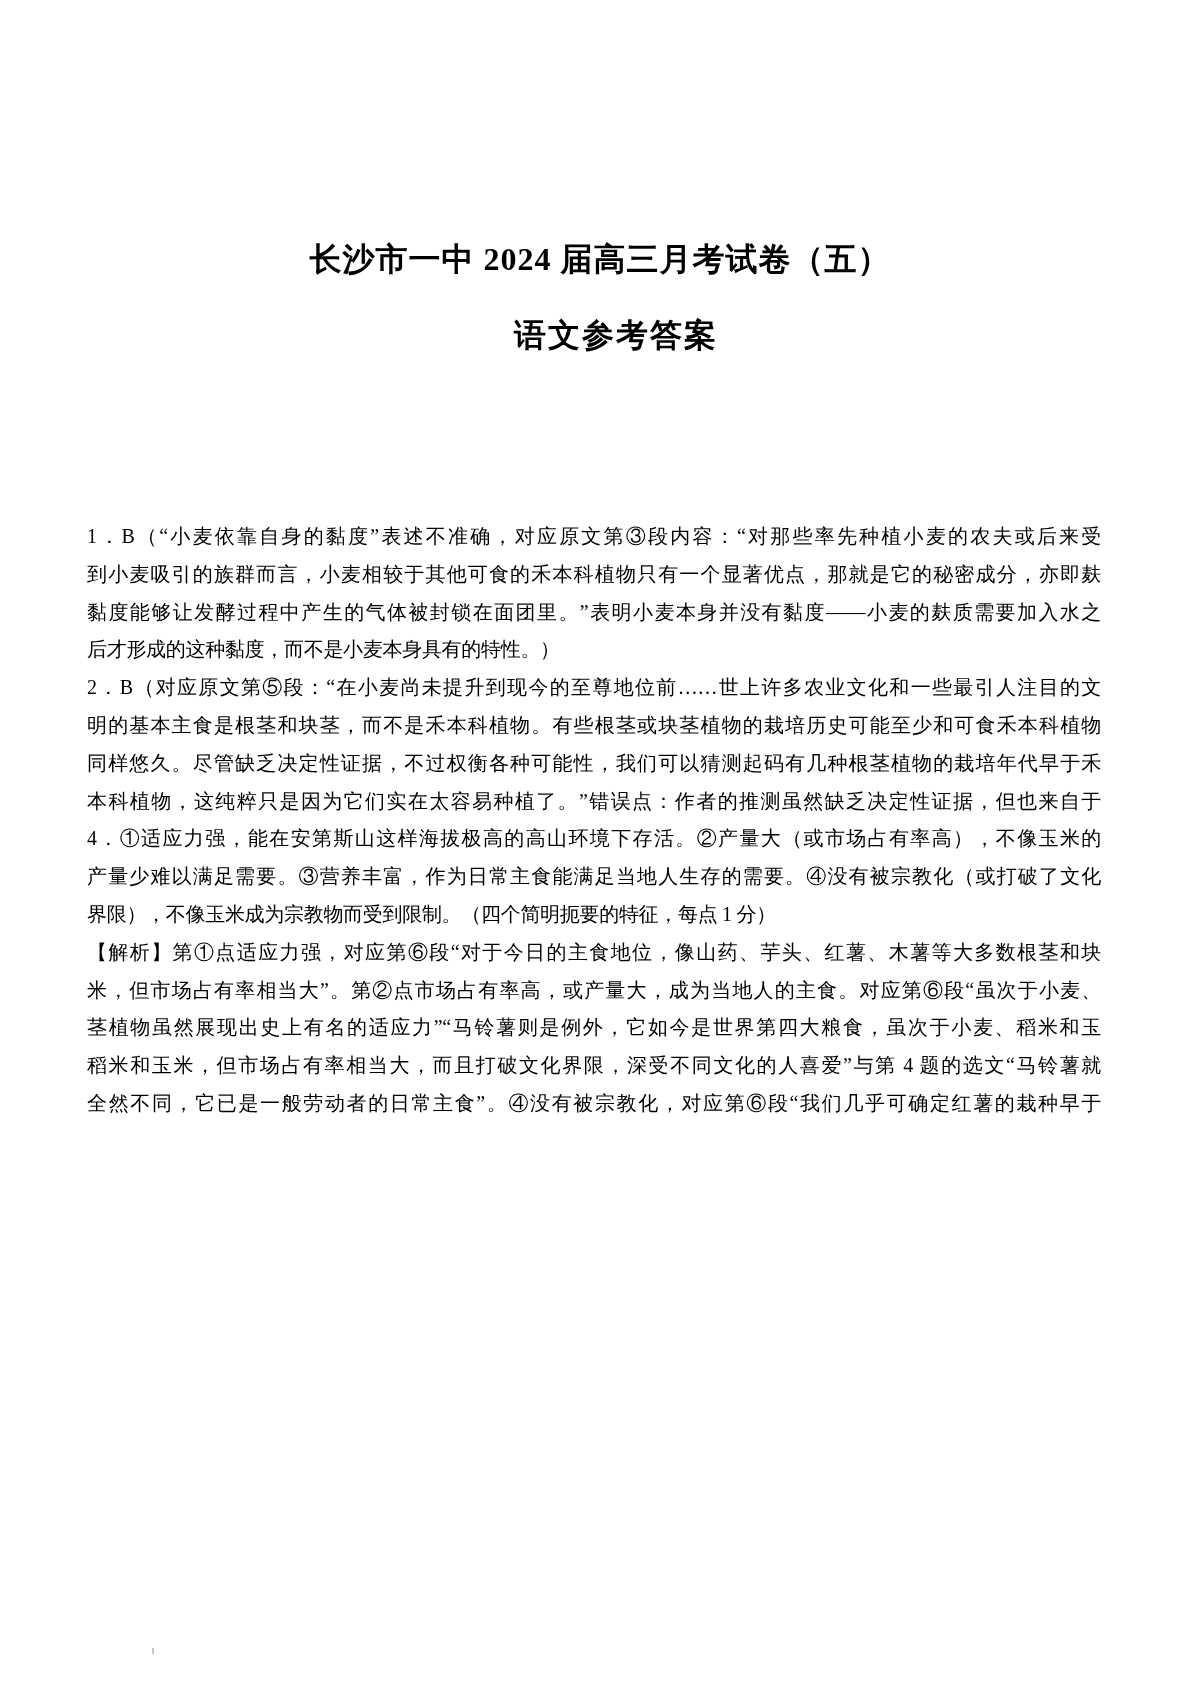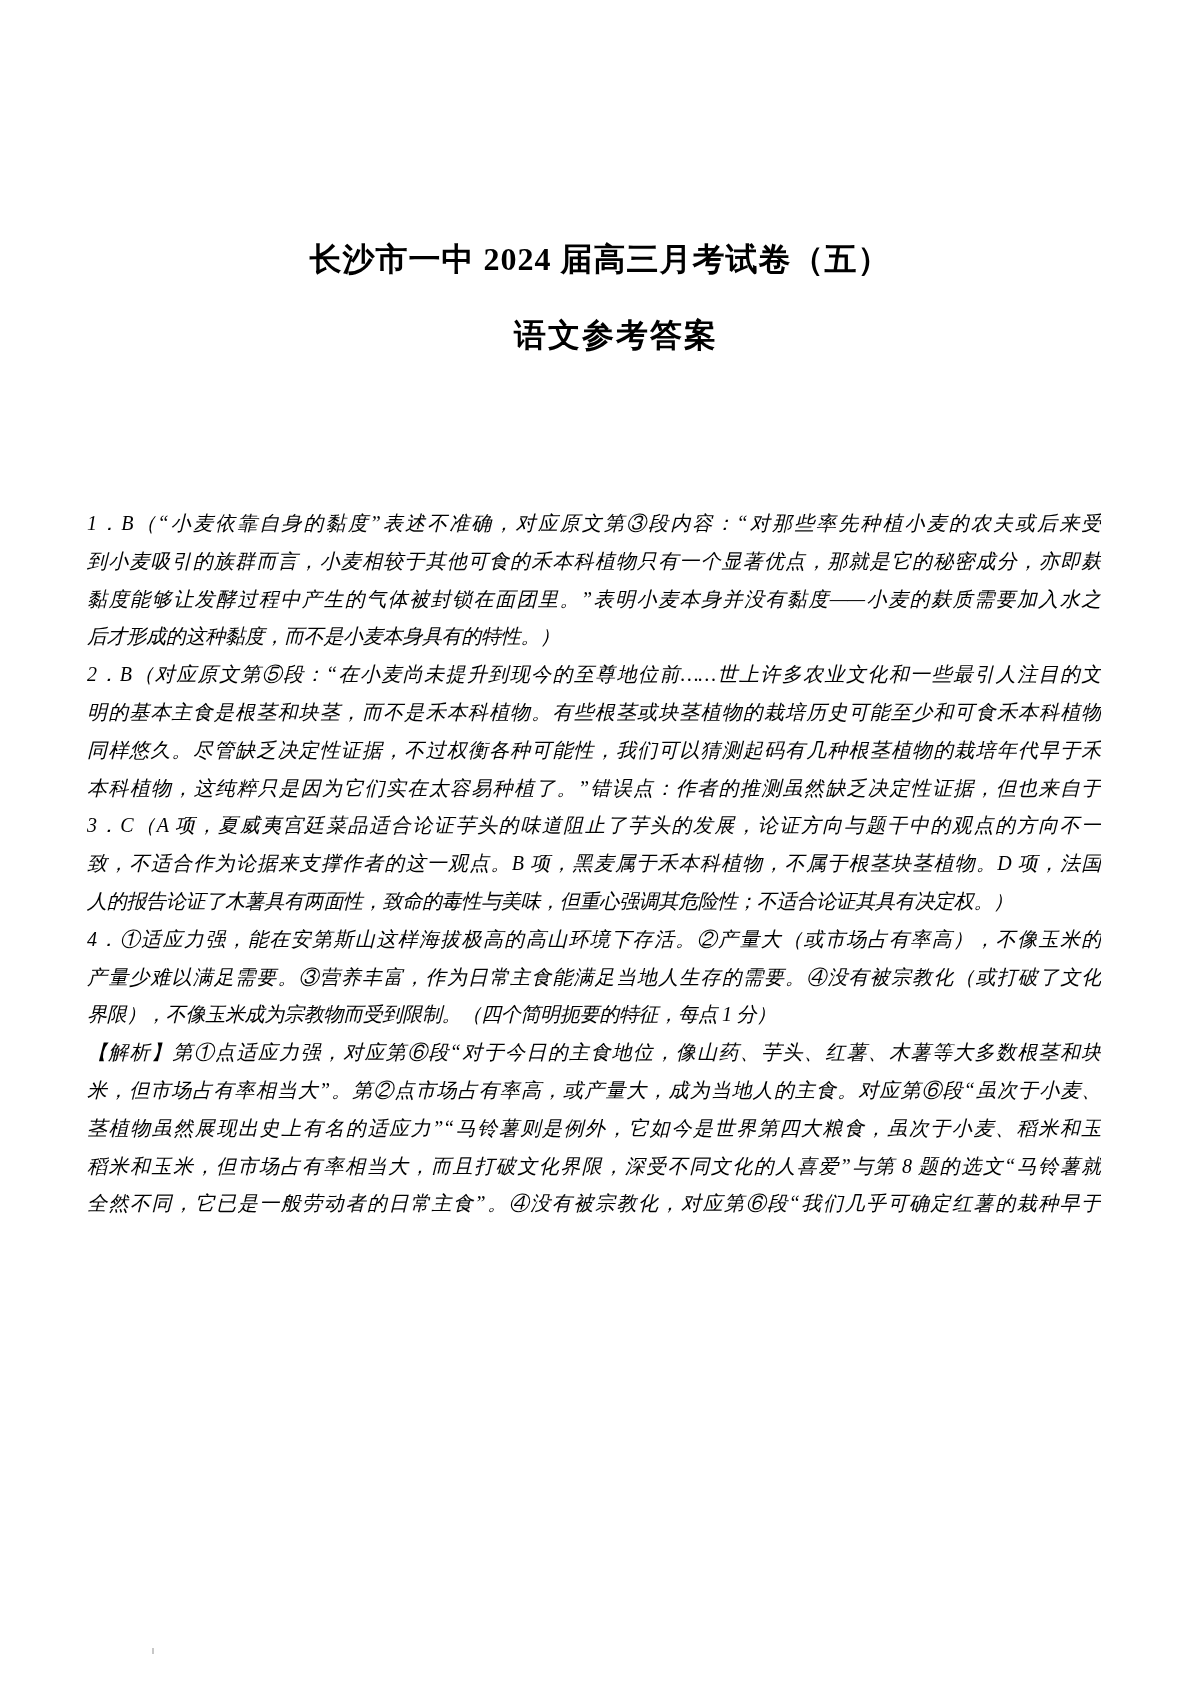--- a/index.html
+++ b/index.html
@@ -36,24 +36,23 @@
     width: 1200px;
     margin: 16px;
     text-align: center;
     font-size: 32px;
     line-height: 42px;
     font-weight: 700;
     letter-spacing: 2px;
   }
   .body-text {
     position: absolute;
-    top: 505px;
+    top: 518px;
     left: 87px;
     width: 1014px;
-    font-style: italic;
   }
   .answer-block {
     margin: 0;
     padding: 0;
   }
   .ln {
     font-size: 20px;
     letter-spacing: -0.3px;
     line-height: 37.8px;
     height: 37.8px;
@@ -93,37 +92,32 @@
       <div class="ln end">后才形成的这种黏度，而不是小麦本身具有的特性。）</div>
     </section>
 
     <section class="answer-block">
       <div class="ln">2．B（对应原文第⑤段：“在小麦尚未提升到现今的至尊地位前……世上许多农业文化和一些最引人注目的文</div>
       <div class="ln">明的基本主食是根茎和块茎，而不是禾本科植物。有些根茎或块茎植物的栽培历史可能至少和可食禾本科植物</div>
       <div class="ln">同样悠久。尽管缺乏决定性证据，不过权衡各种可能性，我们可以猜测起码有几种根茎植物的栽培年代早于禾</div>
       <div class="ln">本科植物，这纯粹只是因为它们实在太容易种植了。”错误点：作者的推测虽然缺乏决定性证据，但也来自于</div>
     </section>
 
-    <section class="answer-block">
-      <div class="ln">3．C（A 项，夏威夷宫廷菜品适合论证芋头的味道阻止了芋头的发展，论证方向与题干中的观点的方向不一</div>
-      <div class="ln">致，不适合作为论据来支撑作者的这一观点。B 项，黑麦属于禾本科植物，不属于根茎块茎植物。D 项，法国</div>
-      <div class="ln end">人的报告论证了木薯具有两面性，致命的毒性与美味，但重心强调其危险性；不适合论证其具有决定权。）</div>
-    </section>
 
     <section class="answer-block">
       <div class="ln">4．①适应力强，能在安第斯山这样海拔极高的高山环境下存活。②产量大（或市场占有率高），不像玉米的</div>
       <div class="ln">产量少难以满足需要。③营养丰富，作为日常主食能满足当地人生存的需要。④没有被宗教化（或打破了文化</div>
       <div class="ln end">界限），不像玉米成为宗教物而受到限制。（四个简明扼要的特征，每点 1 分）</div>
     </section>
 
     <section class="answer-block">
       <div class="ln">【解析】第①点适应力强，对应第⑥段“对于今日的主食地位，像山药、芋头、红薯、木薯等大多数根茎和块</div>
       <div class="ln">米，但市场占有率相当大”。第②点市场占有率高，或产量大，成为当地人的主食。对应第⑥段“虽次于小麦、</div>
       <div class="ln">茎植物虽然展现出史上有名的适应力”“马铃薯则是例外，它如今是世界第四大粮食，虽次于小麦、稻米和玉</div>
-      <div class="ln">稻米和玉米，但市场占有率相当大，而且打破文化界限，深受不同文化的人喜爱”与第 8 题的选文“马铃薯就</div>
+      <div class="ln">稻米和玉米，但市场占有率相当大，而且打破文化界限，深受不同文化的人喜爱”与第 4 题的选文“马铃薯就</div>
       <div class="ln">全然不同，它已是一般劳动者的日常主食”。④没有被宗教化，对应第⑥段“我们几乎可确定红薯的栽种早于</div>
     </section>
 
   </div>
 
   <div class="speck"></div>
 
 </div>
 
 </body></html>

